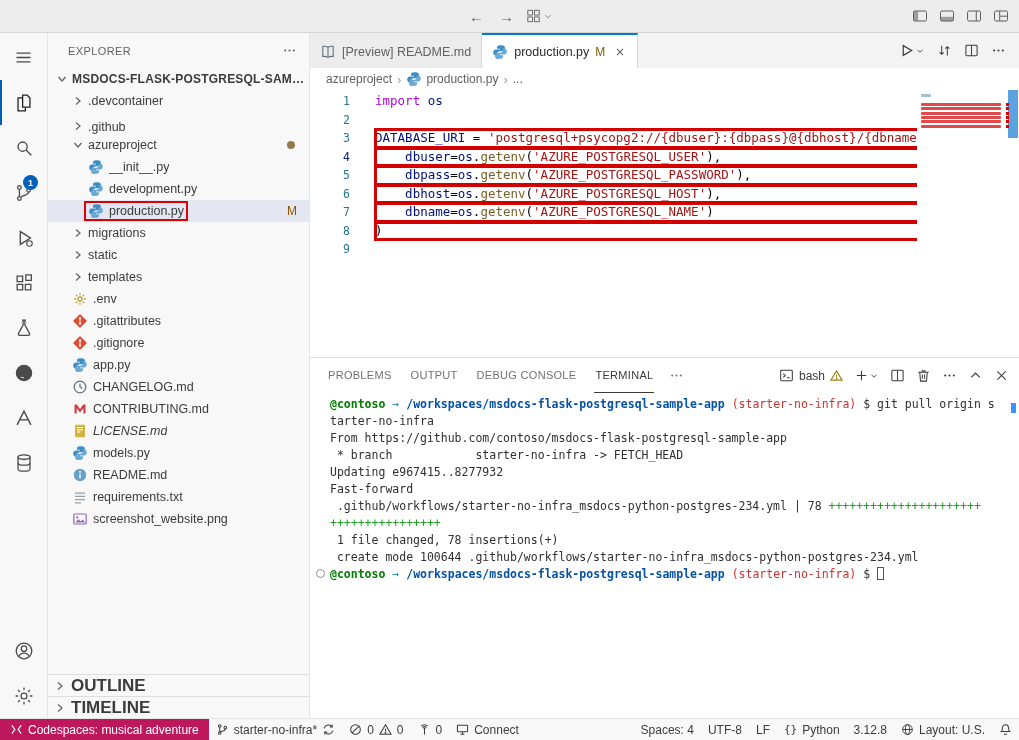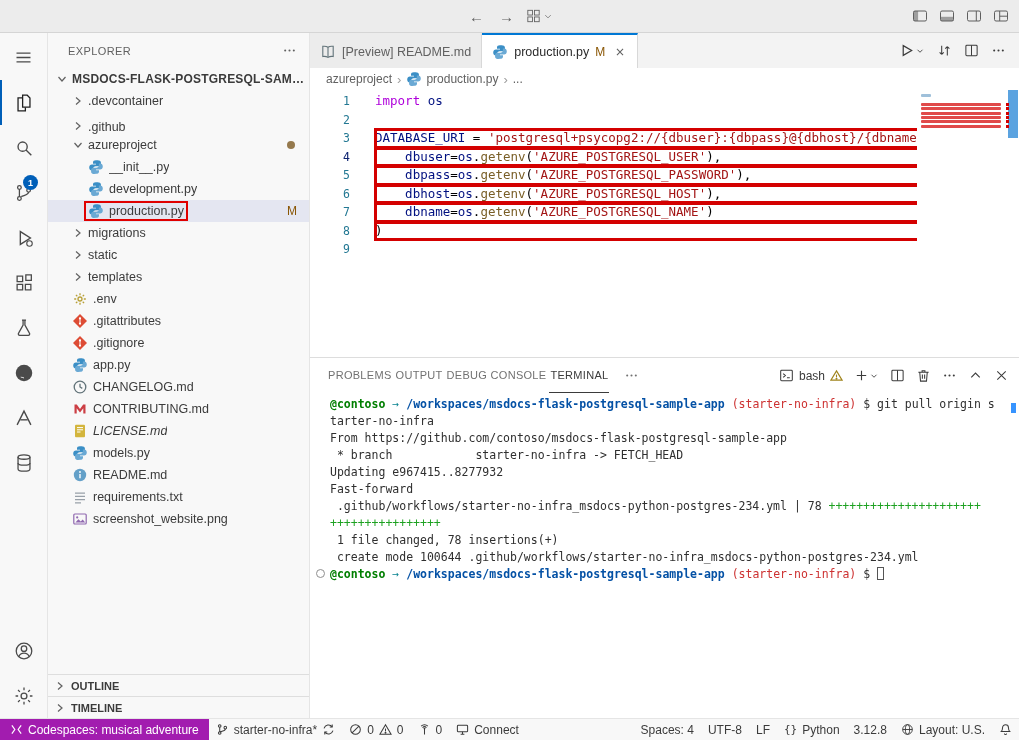--- a/index.html
+++ b/index.html
@@ -34,21 +34,21 @@
   .tree{flex:1;overflow:hidden}
   .tree-row{height:22px;display:flex;align-items:center;font-size:12.5px;color:#3b3b3b;white-space:nowrap}
   .tree-row.selected{background:#e4e6f1}
   .tree-row.bold .tree-label{font-weight:700;font-size:12px;letter-spacing:.2px}
   .row-main{display:flex;align-items:center;gap:5px;min-width:0;padding:0 2px}
   .row-main.annotated{outline:2px solid #e00000;outline-offset:0}
   .ticon{width:16px;height:16px;flex:none;display:flex;align-items:center;justify-content:center}
   .tree-label{overflow:hidden;text-overflow:ellipsis}
   .tree-badge{margin-left:auto;margin-right:12px;color:#895503;font-size:12px}
   .tree-dot{margin-left:auto;margin-right:14px;width:8px;height:8px;border-radius:50%;background:#95794d}
-  .sb-section{height:22px;flex:none;display:flex;align-items:center;gap:3px;border-top:1px solid #dedede;padding:0 4px;font-size:11px;font-weight:700;color:#3b3b3b}
+  .sb-section{height:22px;flex:none;display:flex;align-items:center;gap:3px;border-top:1px solid #dedede;padding:0 4px;font-size:17px;font-weight:700;color:#3b3b3b}
 
   
   .editor-col{flex:1;display:flex;flex-direction:column;min-width:0;background:#fff}
   .tabbar{height:35px;flex:none;background:#f3f3f3;display:flex;align-items:stretch}
   .tab{display:flex;align-items:center;gap:6px;padding:0 10px;background:#ececec;color:#616161;font-size:12.5px;border-right:1px solid #d8d8d8;border-top:2px solid transparent}
   .tab.active{background:#fff;color:#2b2b2b;border-top-color:#0078d4}
   .tab-badge{color:#895503;font-size:12px}
   .tab-close{display:flex;align-items:center;margin-left:2px}
   .tab-actions{margin-left:auto;display:flex;align-items:center;gap:12px;padding:0 13px}
   .run-group{display:flex;align-items:center;gap:1px}
@@ -67,42 +67,42 @@
   .minimap{position:absolute;top:0;right:14px;width:88px;height:100%;background:#fff;padding:4px 0 0 4px}
   .mini-bar{height:3px;margin-bottom:1.4px;background:#9fc0da;border-radius:1px}
   .mini-bar.mini-err{background:#e04a4a}
   .ruler{position:absolute;top:0;right:0;width:14px;height:100%;background:#fff}
   .ruler-thumb{position:absolute;top:0;right:1px;width:10px;height:48px;background:#5ba3e0}
   .ruler-tick{position:absolute;left:1px;width:3px;height:3px;background:#d40000}
 
   
   .panel{flex:1;min-height:0;border-top:1px solid #ddd;display:flex;flex-direction:column}
   .panel-header{height:35px;flex:none;display:flex;align-items:stretch;padding:0 10px 0 17px}
-  .panel-tabs{display:flex;gap:2px;align-items:stretch}
+  .panel-tabs{display:flex;gap:17px;align-items:stretch}
   .panel-tab{font-size:11px;letter-spacing:.3px;color:#717171;display:flex;align-items:center;border-bottom:1px solid transparent;padding:0 1px}
   .panel-tab.active{color:#3b3b3b;border-bottom-color:#3b3b3b}
   .panel-actions{margin-left:auto;display:flex;align-items:center;gap:11px}
   .bash-item{display:flex;align-items:center;gap:5px;font-size:12px;color:#3b3b3b}
   .plus-group{display:flex;align-items:center}
   .terminal{flex:1;position:relative;padding:3px 14px 0 20px;font-family:"DejaVu Sans Mono",monospace;font-size:11.5px;line-height:17px;color:#2f2f2f;overflow:hidden}
   .term-line{white-space:pre;position:relative}
   .term-decor{position:absolute;left:-14px;top:3px;width:9px;height:9px;border:1.5px solid #8f8f8f;border-radius:50%}
   .t-u{color:#007f00;font-weight:700}
   .t-a{color:#08838f}
   .t-p{color:#0451a5;font-weight:700}
   .t-b{color:#cd3131}
   .t-g{color:#1da121}
   .t-n{color:#2f2f2f}
   .t-cursor{display:inline-block;width:7px;height:13px;border:1px solid #555;vertical-align:-2px}
   .term-mark{position:absolute;right:3px;top:10px;width:5px;height:10px;background:#3794ff}
 
   
   .statusbar{height:22px;flex:none;background:#f8f8f8;border-top:1px solid #e5e5e5;display:flex;align-items:stretch;font-size:12px;color:#3b3b3b}
   .sb-item{display:flex;align-items:center;gap:5px;padding:0 7px}
-  .sb-remote{background:#a21caf;color:#fff;padding:0 10px}
+  .sb-remote{background:#be185d;color:#fff;padding:0 10px}
   .sb-right{margin-left:auto;display:flex;align-items:stretch}
   .braces{font-family:"DejaVu Sans Mono",monospace;font-size:11px}
 </style>
 </head>
 <body>
 
 <div class="window">
 
   <div class="titlebar">
     <div class="tb-center">

